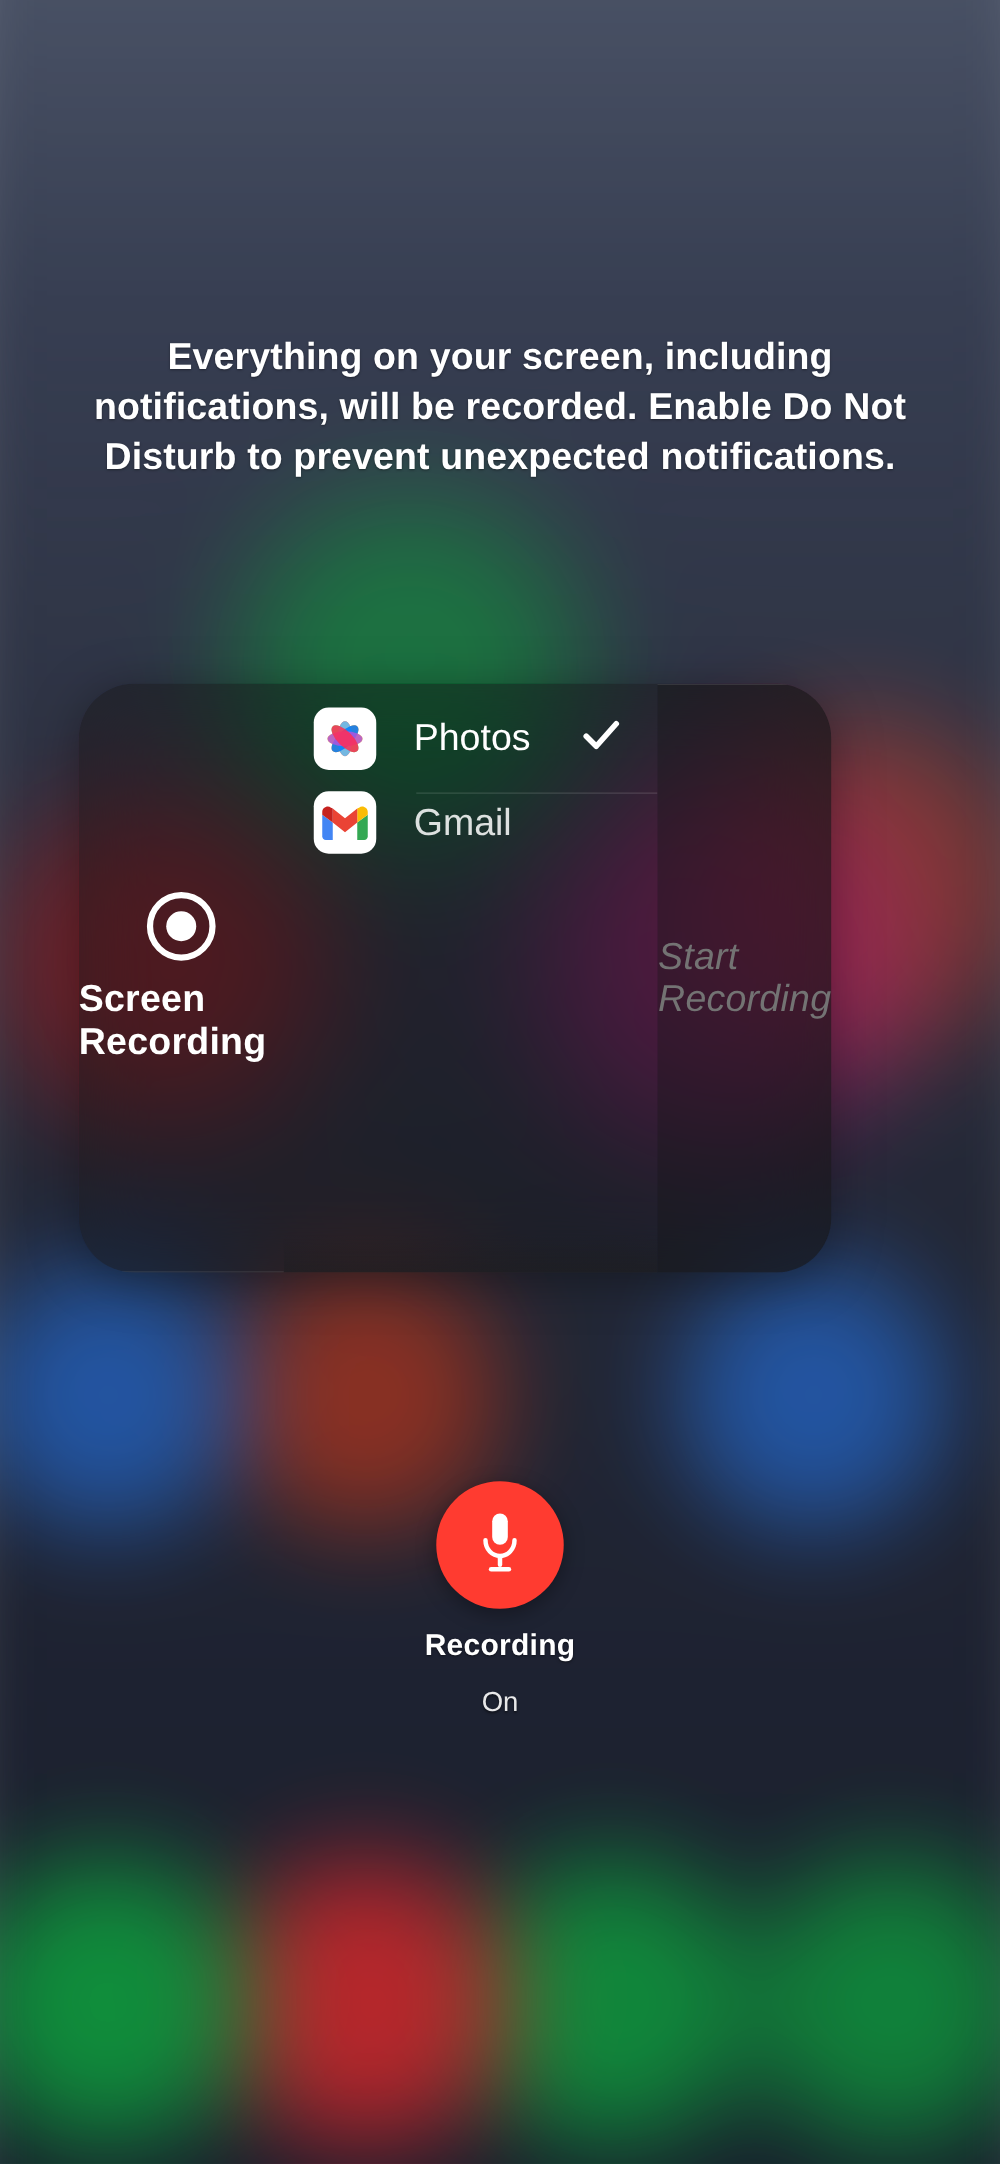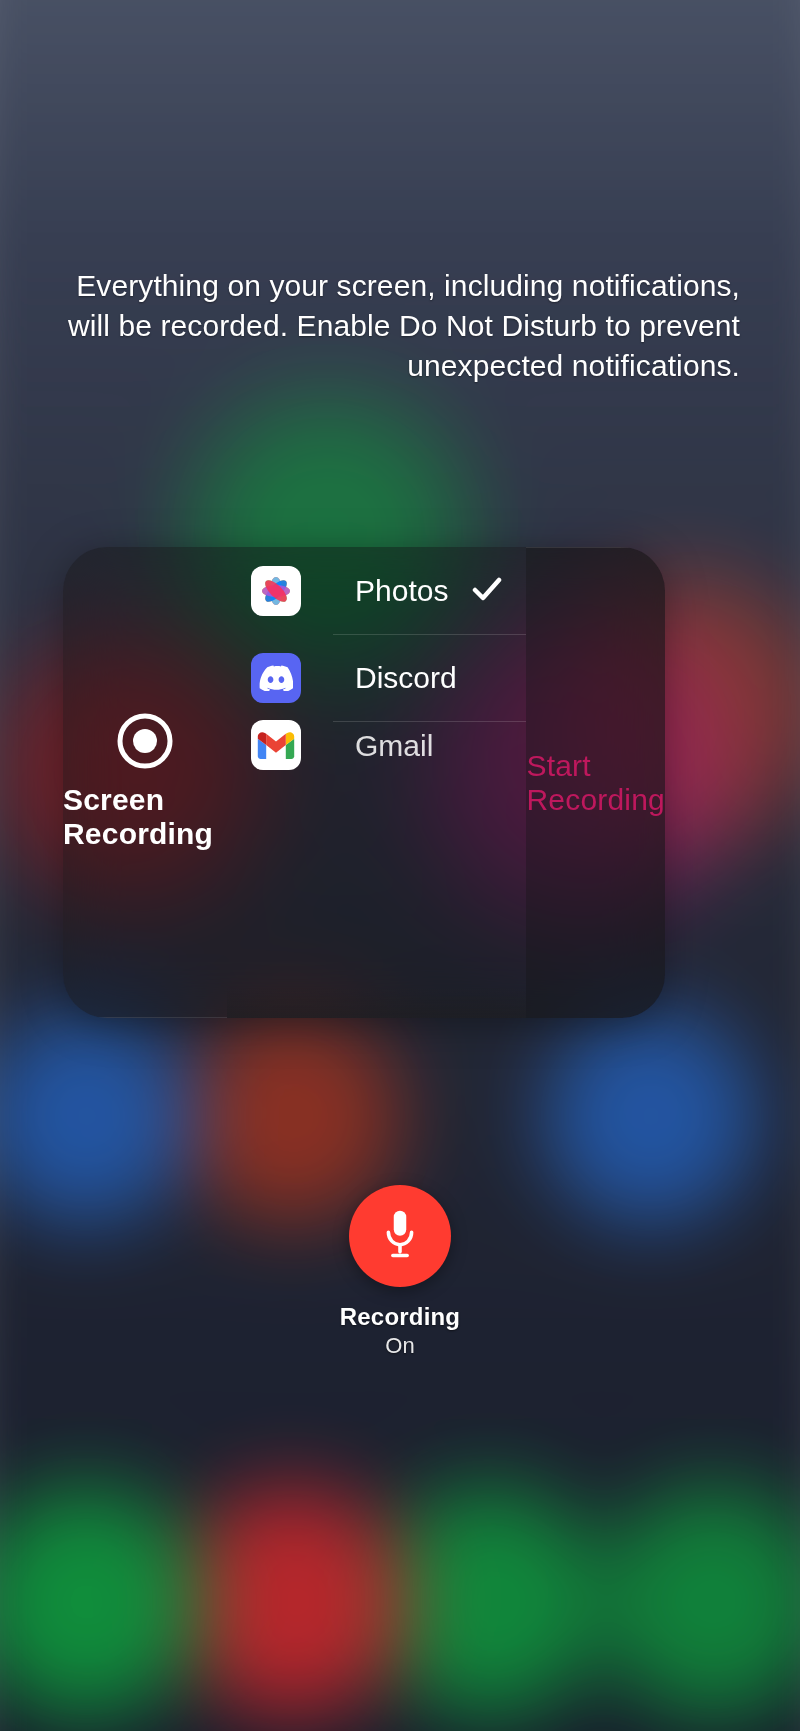--- a/index.html
+++ b/index.html
@@ -21,22 +21,22 @@
         radial-gradient(circle at 82% 42%, rgba(255,90,60,.55) 0 70px, transparent 160px),
         linear-gradient(180deg,#6c7689 0%, #4a5265 18%, #2e3340 55%, #1c2230 100%);
       filter:blur(28px) saturate(120%);
       transform:scale(1.12);
     }
     .dim{ position:absolute; inset:0; background:rgba(10,12,20,.28); }
     .screen{ position:absolute; inset:0; }
 
     .info-text{
       position:absolute; top:266px; left:60px; right:60px;
-      color:#fff; font-size:30px; line-height:40px; font-weight:400;
-      text-align:right; letter-spacing:.1px;
+      color:#fff; font-size:30px; line-height:40px; font-weight:700;
+      text-align:center; letter-spacing:.1px;
       text-shadow:0 1px 2px rgba(0,0,0,.4);
     }
 
     .panel{
       position:absolute; left:63px; top:547px; width:602px; height:471px;
       border-radius:44px; overflow:hidden;
       background:rgba(25,25,28,.55);
       backdrop-filter:blur(30px) saturate(140%);
       -webkit-backdrop-filter:blur(30px) saturate(140%);
       box-shadow:0 6px 40px rgba(0,0,0,.35);
@@ -49,21 +49,21 @@
       border-bottom:1px solid rgba(255,255,255,.10);
     }
     .rec-icon{ width:56px; height:56px; }
     .rec-icon .ring{ fill:none; stroke:#fff; stroke-width:5; }
     .rec-icon .dot{ fill:#fff; }
     .panel-title{ color:#fff; font-size:30px; font-weight:600; letter-spacing:.2px; }
 
     .app-list{ flex:1 1 auto; overflow:hidden; position:relative; }
     .app-row{
       display:flex; align-items:center; height:87px;
-      padding:0 30px 0 24px; position:relative;gap:24px;
+      padding:0 30px 0 24px; position:relative;
     }
     .app-row + .app-row::before{
       content:""; position:absolute; top:0; left:106px; right:0; height:1px;
       background:rgba(255,255,255,.14);
     }
     .app-row.cut{ height:44px; align-items:flex-start; padding-top:0; }
     .app-row.cut .app-icon{ margin-top:-1px; }
     .app-row.cut .app-label{ margin-top:8px; opacity:.85; }
     .app-icon{
       width:50px; height:50px; border-radius:12px; flex:0 0 50px;
@@ -84,38 +84,39 @@
     .fade{
       position:absolute; left:0; right:0; bottom:0; height:30px;
       background:linear-gradient(180deg, rgba(30,30,34,0) 0%, rgba(30,30,34,.65) 100%);
       pointer-events:none;
     }
 
     .start-btn{
       flex:0 0 88px;
       border-top:1px solid rgba(255,255,255,.10);
       background:rgba(20,20,24,.35);
-      color:#be185d; font-size:30px; font-weight:400;
+      color:#737373; font-size:30px; font-weight:400;
       display:flex; align-items:center; justify-content:center;
       letter-spacing:.2px;
+      font-style:italic;
     }
 
     .mic-wrap{
       position:absolute; left:0; right:0; top:1185px;
       display:flex; flex-direction:column; align-items:center;
     }
     .mic-btn{
       width:102px; height:102px; border-radius:51px;
       background:#ff3b30;
       display:flex; align-items:center; justify-content:center;
       box-shadow:0 4px 16px rgba(0,0,0,.35);
     }
     .mic-btn svg{ width:40px; height:50px; fill:#fff; }
     .mic-label{ margin-top:16px; color:#fff; font-size:24px; font-weight:600; letter-spacing:.2px; text-shadow:0 1px 2px rgba(0,0,0,.5);}
-    .mic-state{ margin-top:2px; color:rgba(255,255,255,.9); font-size:22px; font-weight:400; text-shadow:0 1px 2px rgba(0,0,0,.5);}
+    .mic-state{ margin-top:18px; color:rgba(255,255,255,.9); font-size:22px; font-weight:400; text-shadow:0 1px 2px rgba(0,0,0,.5);}
   </style>
 </head>
 <body>
 
 <div class="wallpaper"></div>
 <div class="dim"></div>
 
 <div class="screen">
 
   <div class="info-text">Everything on your screen, including notifications, will be recorded. Enable Do Not Disturb to prevent unexpected notifications.</div>
@@ -149,28 +150,20 @@
           </svg>
         </span>
         <span class="app-label">Photos</span>
         <span class="check">
           <svg width="30" height="26" viewBox="0 0 30 26">
               <path d="M3 14 L11 22 L27 4" fill="none" stroke="#fff" stroke-width="4.5" stroke-linecap="round" stroke-linejoin="round"></path>
             </svg>
         </span>
       </div>
 
-      <div class="app-row">
-        <span class="app-icon icon-discord">
-          <svg viewBox="0 0 71 55">
-              <path d="M60 5c-4-2-9-3-13-4l-1 2c-5-1-10-1-15 0l-1-2c-5 1-9 2-13 4C3 20 0 35 1 49c6 4 12 7 18 9l4-6c-2-1-4-2-6-3l1-1c12 6 25 6 37 0l1 1c-2 1-4 2-6 3l4 6c6-2 12-5 18-9 1-16-3-31-12-44zM24 38c-3 0-6-3-6-7s3-7 6-7 6 3 6 7-3 7-6 7zm23 0c-3 0-6-3-6-7s3-7 6-7 6 3 6 7-3 7-6 7z"></path>
-            </svg>
-        </span>
-        <span class="app-label">Discord</span>
-      </div>
 
       <div class="app-row cut">
         <span class="app-icon icon-gmail">
           <svg viewBox="0 0 52 40">
             <path fill="#4285F4" d="M4 40h8V20L0 11v25c0 2 2 4 4 4z"></path>
             <path fill="#34A853" d="M40 40h8c2 0 4-2 4-4V11L40 20z"></path>
             <path fill="#FBBC04" d="M40 4v16l12-9V8c0-5-6-8-10-5z"></path>
             <path fill="#EA4335" d="M12 20V4l14 11L40 4v16L26 31z"></path>
             <path fill="#C5221F" d="M0 8v3l12 9V4L10 3C6 0 0 3 0 8z"></path>
           </svg>

